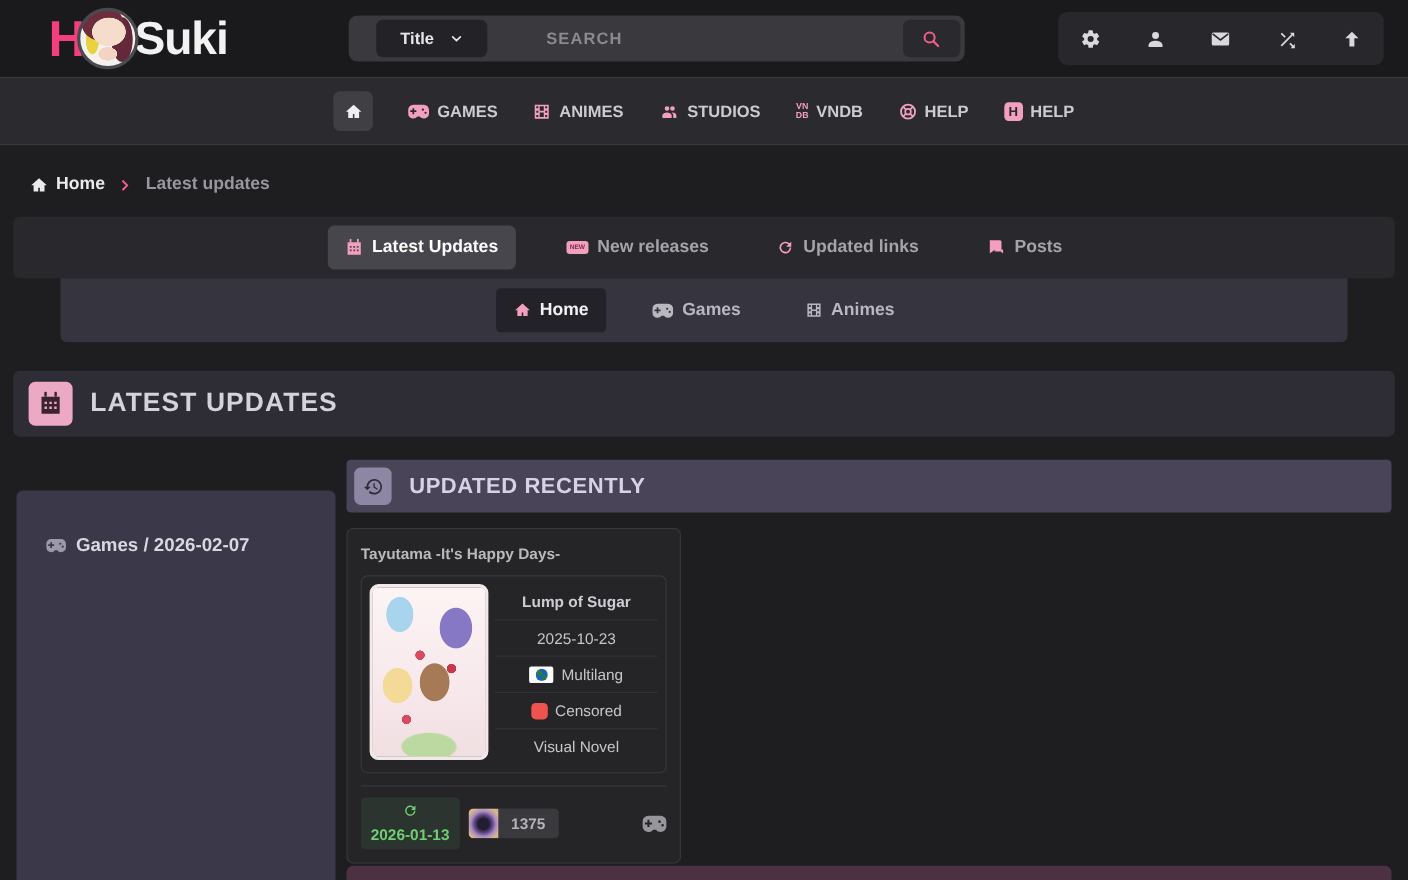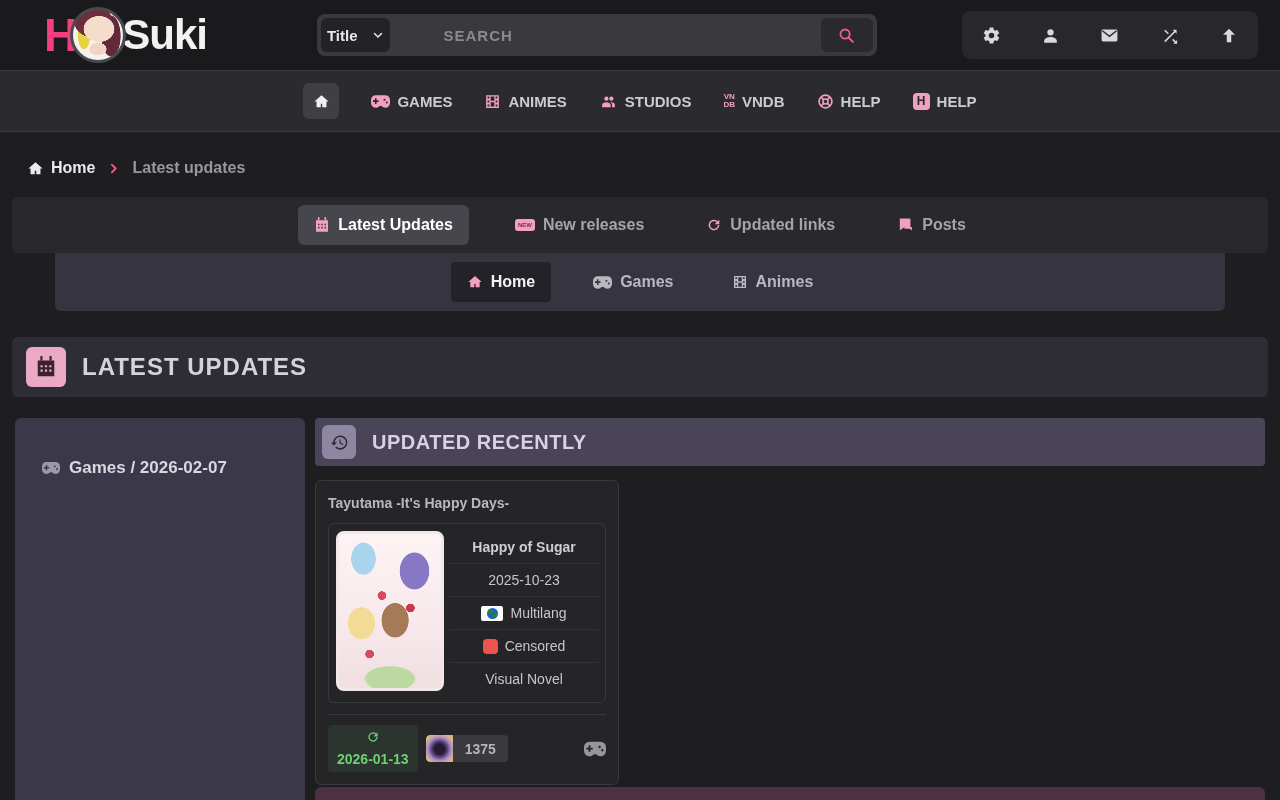--- a/index.html
+++ b/index.html
@@ -33,21 +33,21 @@
   }
   .logo-suki { color:#f2f2f2; font-size:42px; font-weight:800; letter-spacing:-1px; }
 
   .searchbar {
     margin-left:110px; width:560px; height:42px; background:#3a393d;
     border-radius:8px; display:flex; align-items:center; padding:4px;
   }
   .title-select {
     height:34px; background:#232226; border-radius:6px; color:#e8e8ea;
     font-size:15px; font-weight:700; display:flex; align-items:center;
-    gap:14px; padding:0 6px; cursor:pointer;
+    gap:14px; padding:0 22px; cursor:pointer;margin-left:21px;
   }
   .search-input {
     flex:1; height:34px; background:transparent; border:none; outline:none;
     color:#cfcfd2; font-size:15px; font-weight:700; padding:0 12px;
     font-family:"Liberation Sans", sans-serif;
     margin-left:42px;
   }
   .search-input::placeholder { color:#8b8a8f; letter-spacing:1px; }
   .search-btn {
     width:52px; height:34px; background:#2a292d; border:none; border-radius:6px;
@@ -128,20 +128,21 @@
     width:40px; height:40px; border-radius:6px; background:#eba9c4; color:#3a232e;
     display:flex; align-items:center; justify-content:center;
   }
   .section-title { color:#d4d3d9; font-size:24px; font-weight:800; letter-spacing:1px; }
 
   
   .content { flex:1; min-height:0; display:flex; margin-top:21px; }
   .sidebar {
     flex:0 0 290px; margin-left:15px; background:#3b3849; border-radius:6px 6px 0 0;
     padding:40px 0 0 27px;
+    margin-top:28px;
   }
   .sidebar-group {
     display:flex; align-items:center; gap:9px; color:#d9d8df;
     font-size:17px; font-weight:700; cursor:pointer;
   }
   .sidebar-group .ic { color:#9b98a7; }
 
   .main { flex:1; margin:0 15px 0 10px; display:flex; flex-direction:column; min-height:0; }
   .panel-bar {
     flex:0 0 auto; height:48px; border-radius:4px; background:#4a4459;
@@ -456,21 +457,21 @@
         </span>
         <span class="panel-title">UPDATED RECENTLY</span>
       </div>
 
       <div class="game-card">
         <div class="card-title">Tayutama -It's Happy Days-</div>
 
         <div class="card-media">
           <div class="cover"></div>
           <div class="info-col">
-            <div class="info-row studio">Happy of Sugar</div>
+            <div class="info-row studio">Lump of Sugar</div>
             <div class="info-row">2025-10-23</div>
             <div class="info-row">
               <span class="flag">
                   <span class="globe"></span>
                 </span>
               <span>Multilang</span>
             </div>
             <div class="info-row">
               <span class="censor-chip"></span>
               <span>Censored</span>

